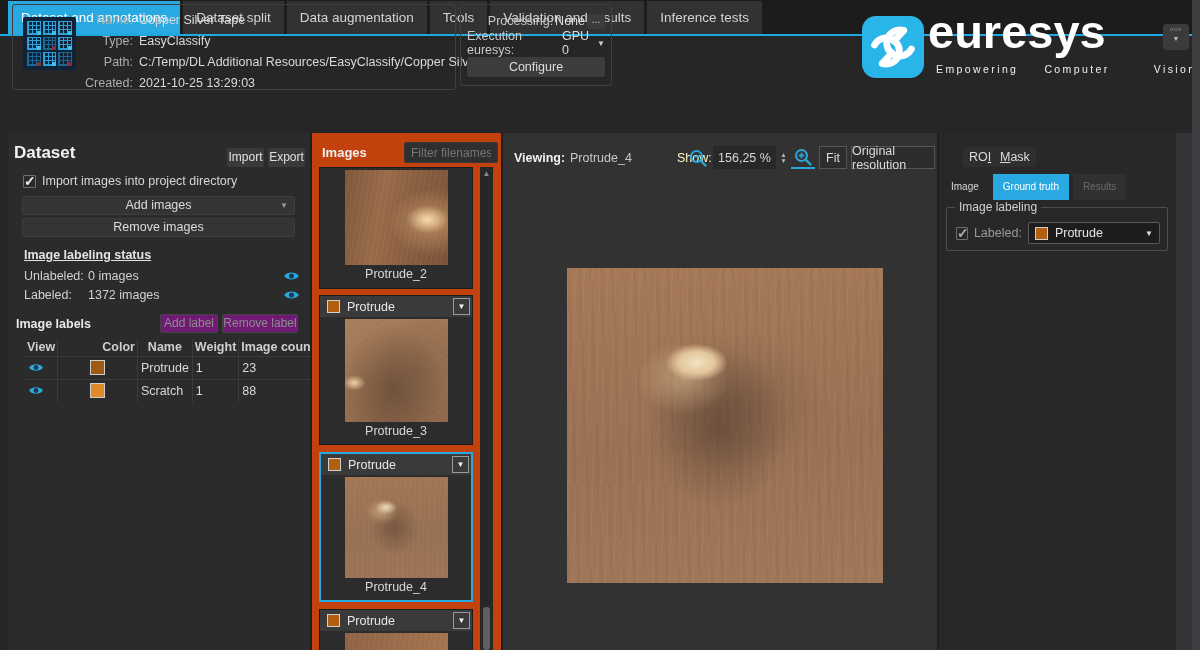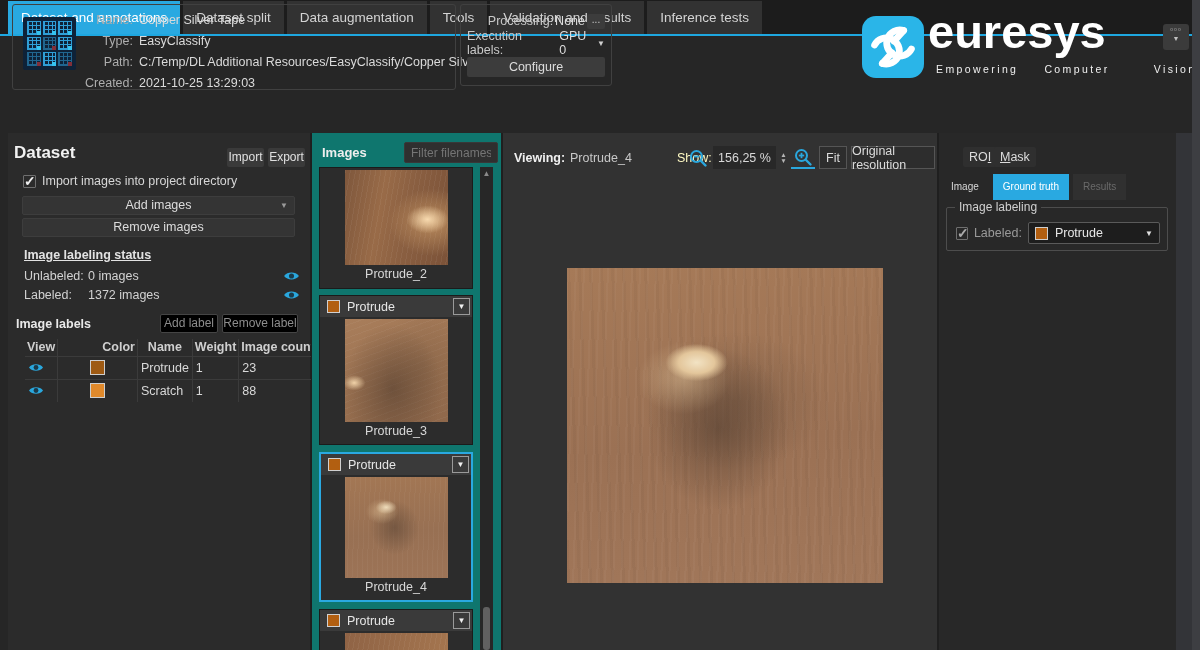--- a/index.html
+++ b/index.html
@@ -63,33 +63,33 @@
   .checkbox.gray::after { color:#ababab; }
   .wide-btn { left:14px; width:273px; height:19px; background:#343434; border:1px solid #3d3d3d; border-radius:2px;
     color:#dcdcdc; text-align:center; line-height:17px; cursor:pointer; position:absolute; }
   .wide-btn .corner { position:absolute; right:6px; top:0; color:#9a9a9a; font-size:8px; }
   .status-title { left:16px; top:115px; font-weight:700; text-decoration:underline; color:#e2e2e2; }
   .status-row { position:absolute; left:16px; width:276px; height:16px; display:flex; align-items:center; }
   .status-row .k { width:64px; color:#d2d2d2; }
   .status-row .v { color:#d2d2d2; }
   .status-row .eye { margin-left:auto; cursor:pointer; display:flex; }
   .labels-title { left:8px; top:184px; font-weight:700; color:#e8e8e8; }
-  .ghost-btn { position:absolute; top:181px; height:19px; background:#000000; border:1px solid #454545;
+  .ghost-btn { position:absolute; top:181px; height:19px; background:#701a75; border:1px solid #454545;
     border-radius:2px; color:#8d8d8d; text-align:center; line-height:17px; font-size:12px; cursor:pointer; }
 
   .labels-table { left:17px; top:206px; width:268px; border-collapse:collapse; font-size:12.5px; color:#d8d8d8; }
   .labels-table th { font-weight:700; color:#cfcfcf; height:17px; text-align:center; padding:0 2px; white-space:nowrap; }
   .labels-table td { height:23px; border-top:1px solid #3b3b3b; padding:0 3px; }
   .labels-table td + td, .labels-table th + th { border-left:1px solid #3b3b3b; }
   .labels-table td:first-child, .labels-table th:first-child { border-left:none; }
   .swatch { width:15px; height:15px; border:1px solid #cfcfcf; margin:0 auto; }
   .cell-c { text-align:center; }
 
   
-  .images-panel { left:311px; top:133px; width:190px; height:517px; background:#0f766e; border-left:1px solid #1e1e1e; overflow:hidden; }
+  .images-panel { left:311px; top:133px; width:190px; height:517px; background:#c2410c; border-left:1px solid #1e1e1e; overflow:hidden; }
   .ip-title { left:10px; top:12px; font-weight:700; font-size:13px; color:#eeeeee; }
   .filter-input { position:absolute; left:92px; top:9px; width:94px; height:21px; background:#2f2f2f;
     border:1px solid #383838; border-radius:2px; color:#cccccc; font-family:"Liberation Sans",sans-serif;
     font-size:12px; padding:0 6px; outline:none; }
   .filter-input::placeholder { color:#757575; }
 
   .card { position:absolute; left:7px; width:154px; background:#2c2c2c; border:1px solid #1b1b1b; }
   .card.selected { border:2px solid #2aa9e1; }
   .card-head { height:21px; background:#3a3a3a; display:flex; align-items:center; padding-left:7px; gap:7px; position:relative; }
   .card-head .sw { width:13px; height:13px; background:#b25f11; border:1px solid #d0d0d0; }
@@ -200,21 +200,21 @@
     </div>
   </div>
 
   <div class="abs proc-box">
     <div class="proc-row">
       <span class="proc-lbl">Processing:</span>
       <span class="proc-val">None</span>
       <span class="more-btn">...</span>
     </div>
     <div class="proc-row">
-      <span class="proc-lbl">Execution labels:</span>
+      <span class="proc-lbl">Execution euresys:</span>
       <span class="proc-val">GPU 0</span>
       <span class="dd-arrow">▼</span>
     </div>
     <div class="configure-btn">Configure</div>
   </div>
 
   <div class="abs logo-square">
     <svg width="62" height="62" viewBox="0 0 64 64">
       <path d="M43 15 a13.5 13.5 0 1 0 8 19" fill="none" stroke="#ffffff" stroke-width="7" stroke-linecap="round"></path>
       <path d="M21 49 a13.5 13.5 0 1 0 -8 -19" fill="none" stroke="#ffffff" stroke-width="7" stroke-linecap="round"></path>

